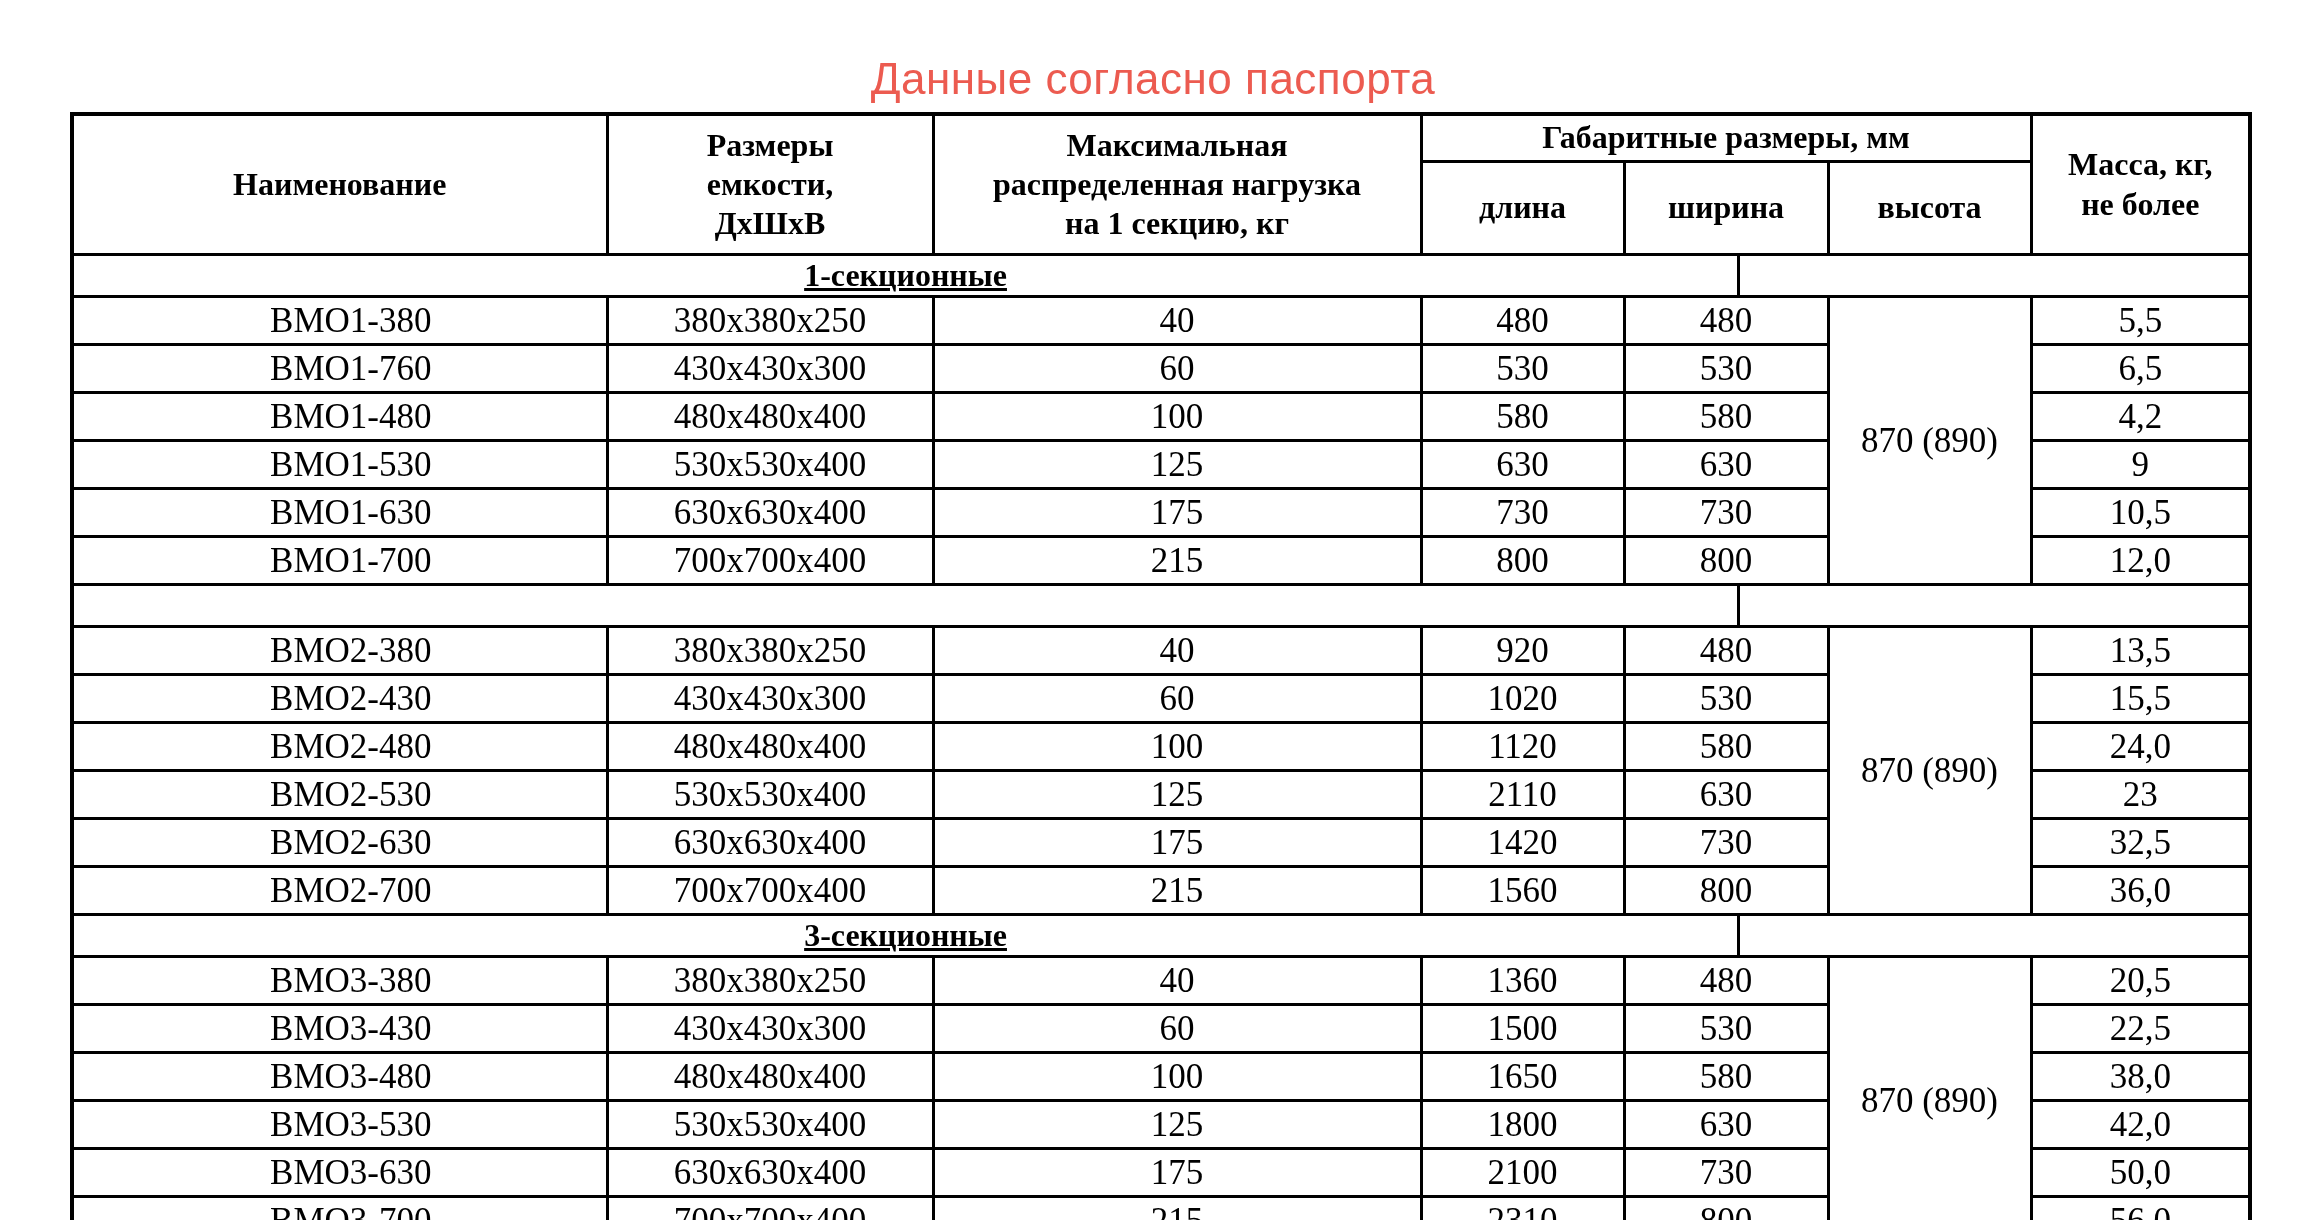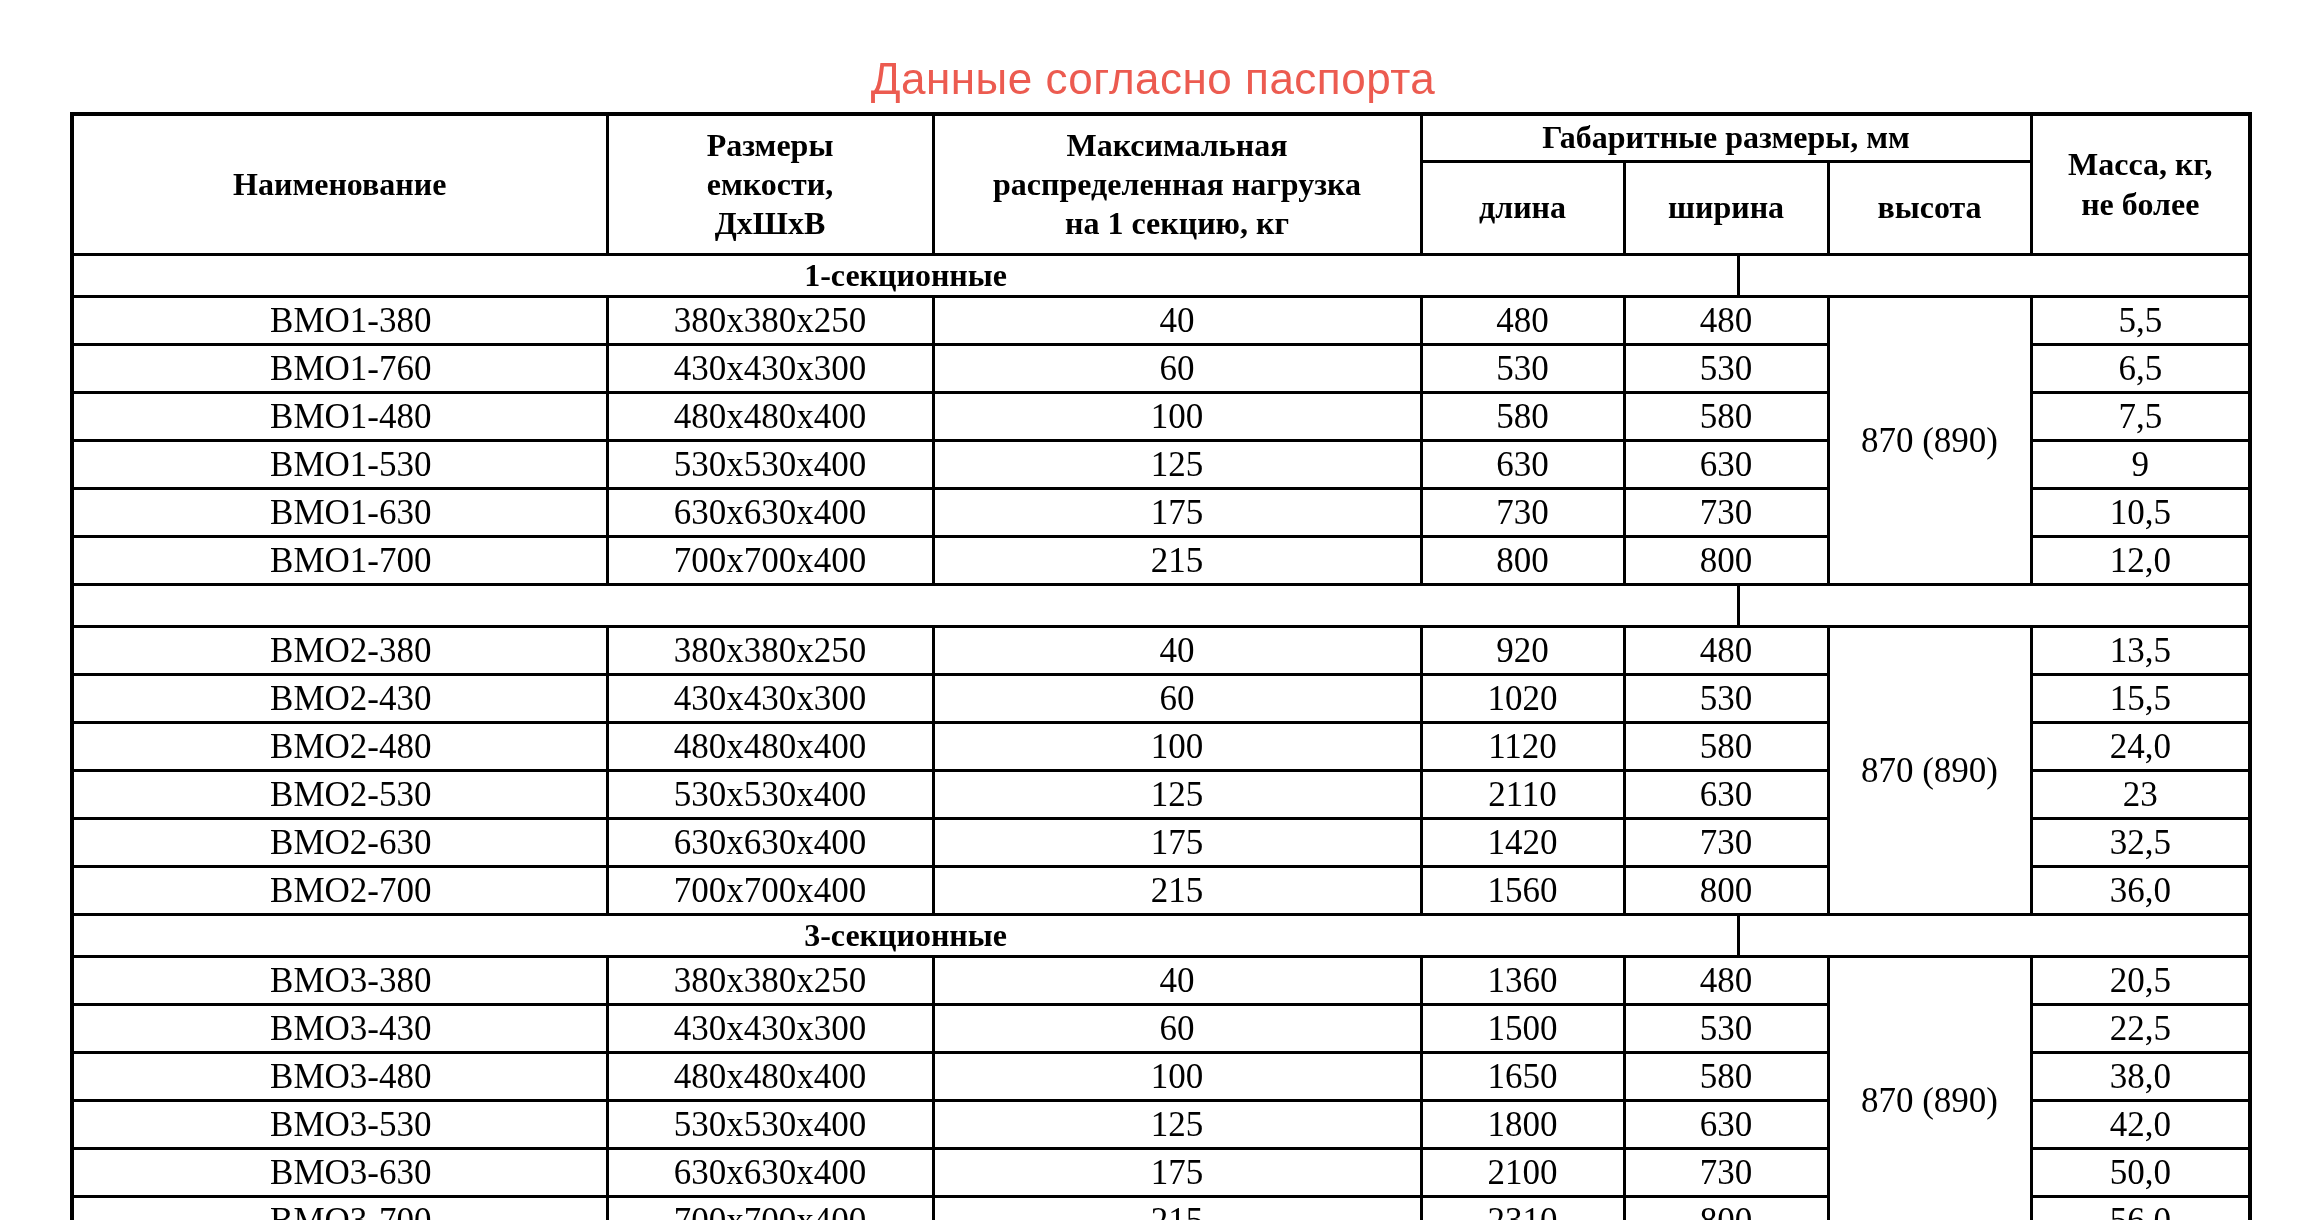--- a/index.html
+++ b/index.html
@@ -56,20 +56,21 @@
     position: relative;
     padding: 0;
   }
   .sec-label {
     display: block;
     width: 76.5%;
     text-align: center;
     font-weight: bold;
     font-size: 32px;
     line-height: 39px;
+    text-decoration: underline;
   }
   .sec-divider {
     position: absolute;
     left: 76.5%;
     top: 0;
     bottom: 0;
     width: 3px;
     background: #000;
   }
   tr.data-row td {
@@ -146,21 +147,21 @@
     <td>530</td>
     <td>530</td>
     <td>6,5</td>
   </tr>
       <tr class="data-row">
     <td class="c-name">ВМО1-480</td>
     <td>480x480x400</td>
     <td>100</td>
     <td>580</td>
     <td>580</td>
-    <td>7,5</td>
+    <td>4,2</td>
   </tr>
       <tr class="data-row">
     <td class="c-name">ВМО1-530</td>
     <td>530x530x400</td>
     <td>125</td>
     <td>630</td>
     <td>630</td>
     <td>9</td>
   </tr>
       <tr class="data-row">

